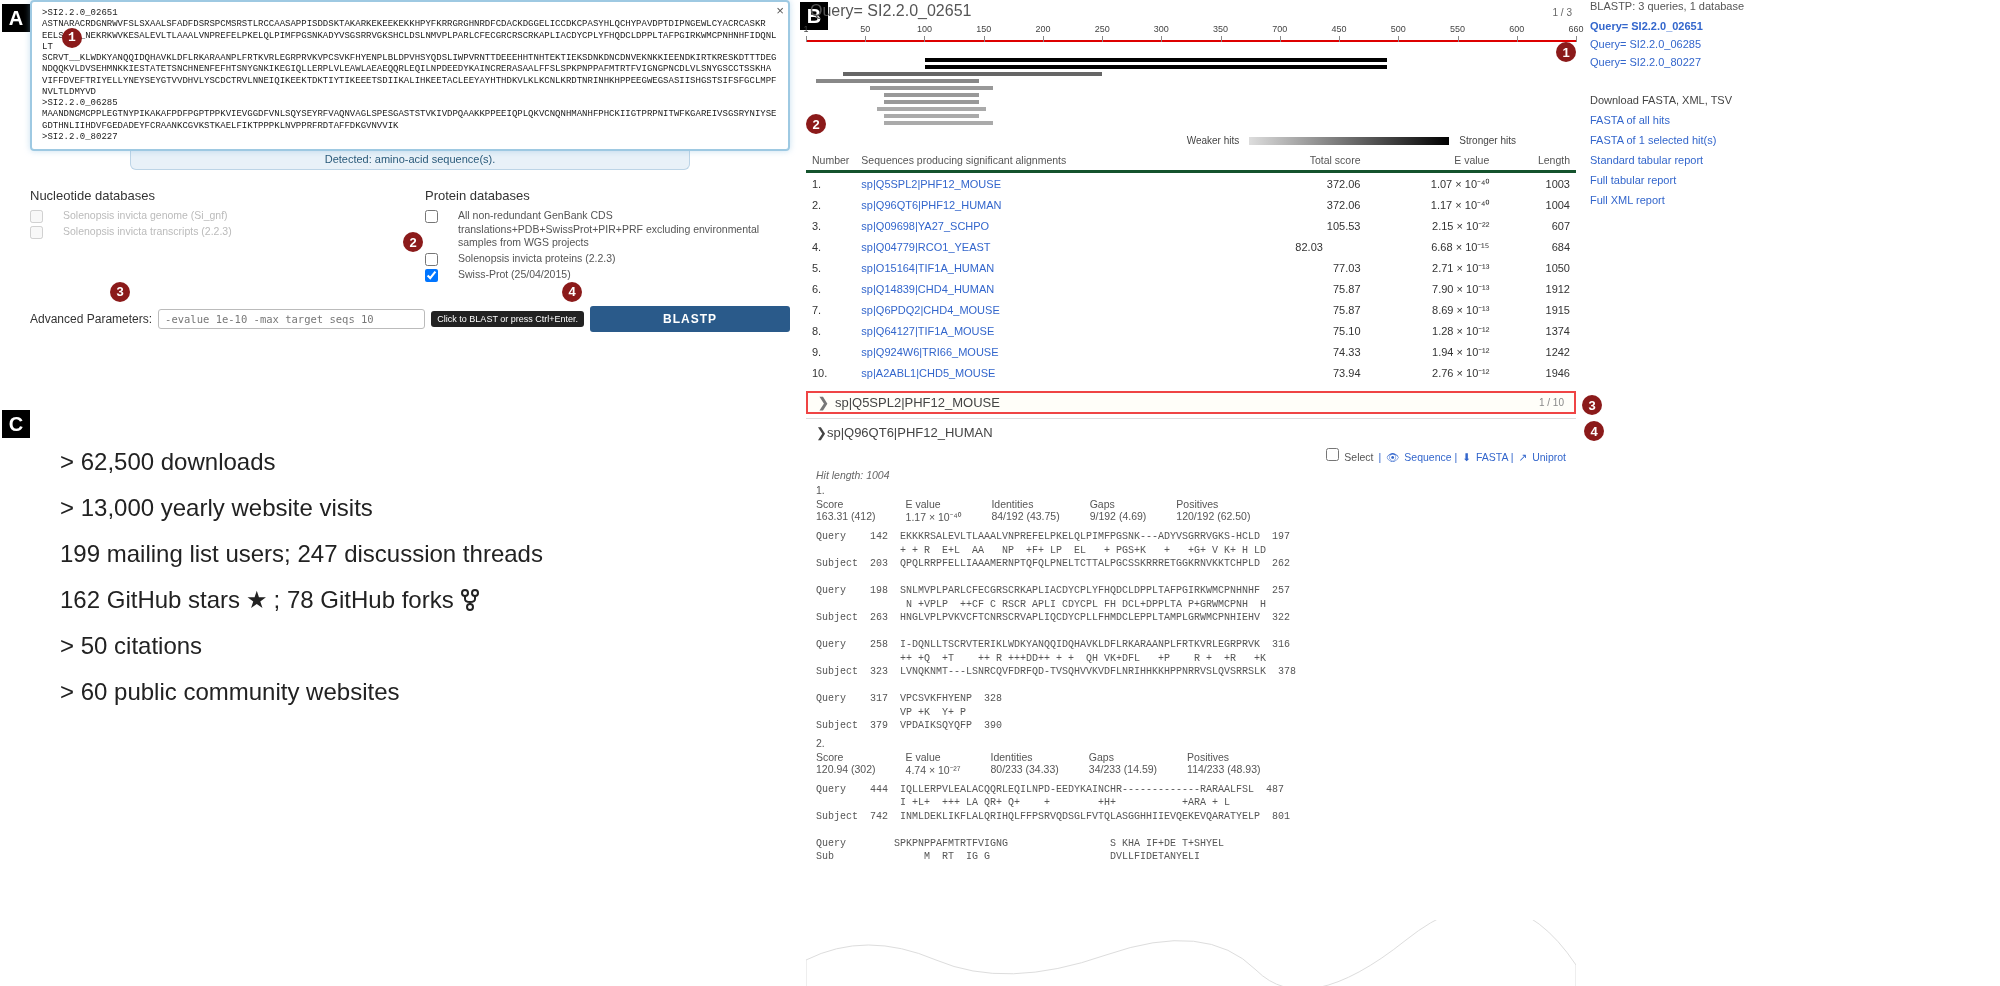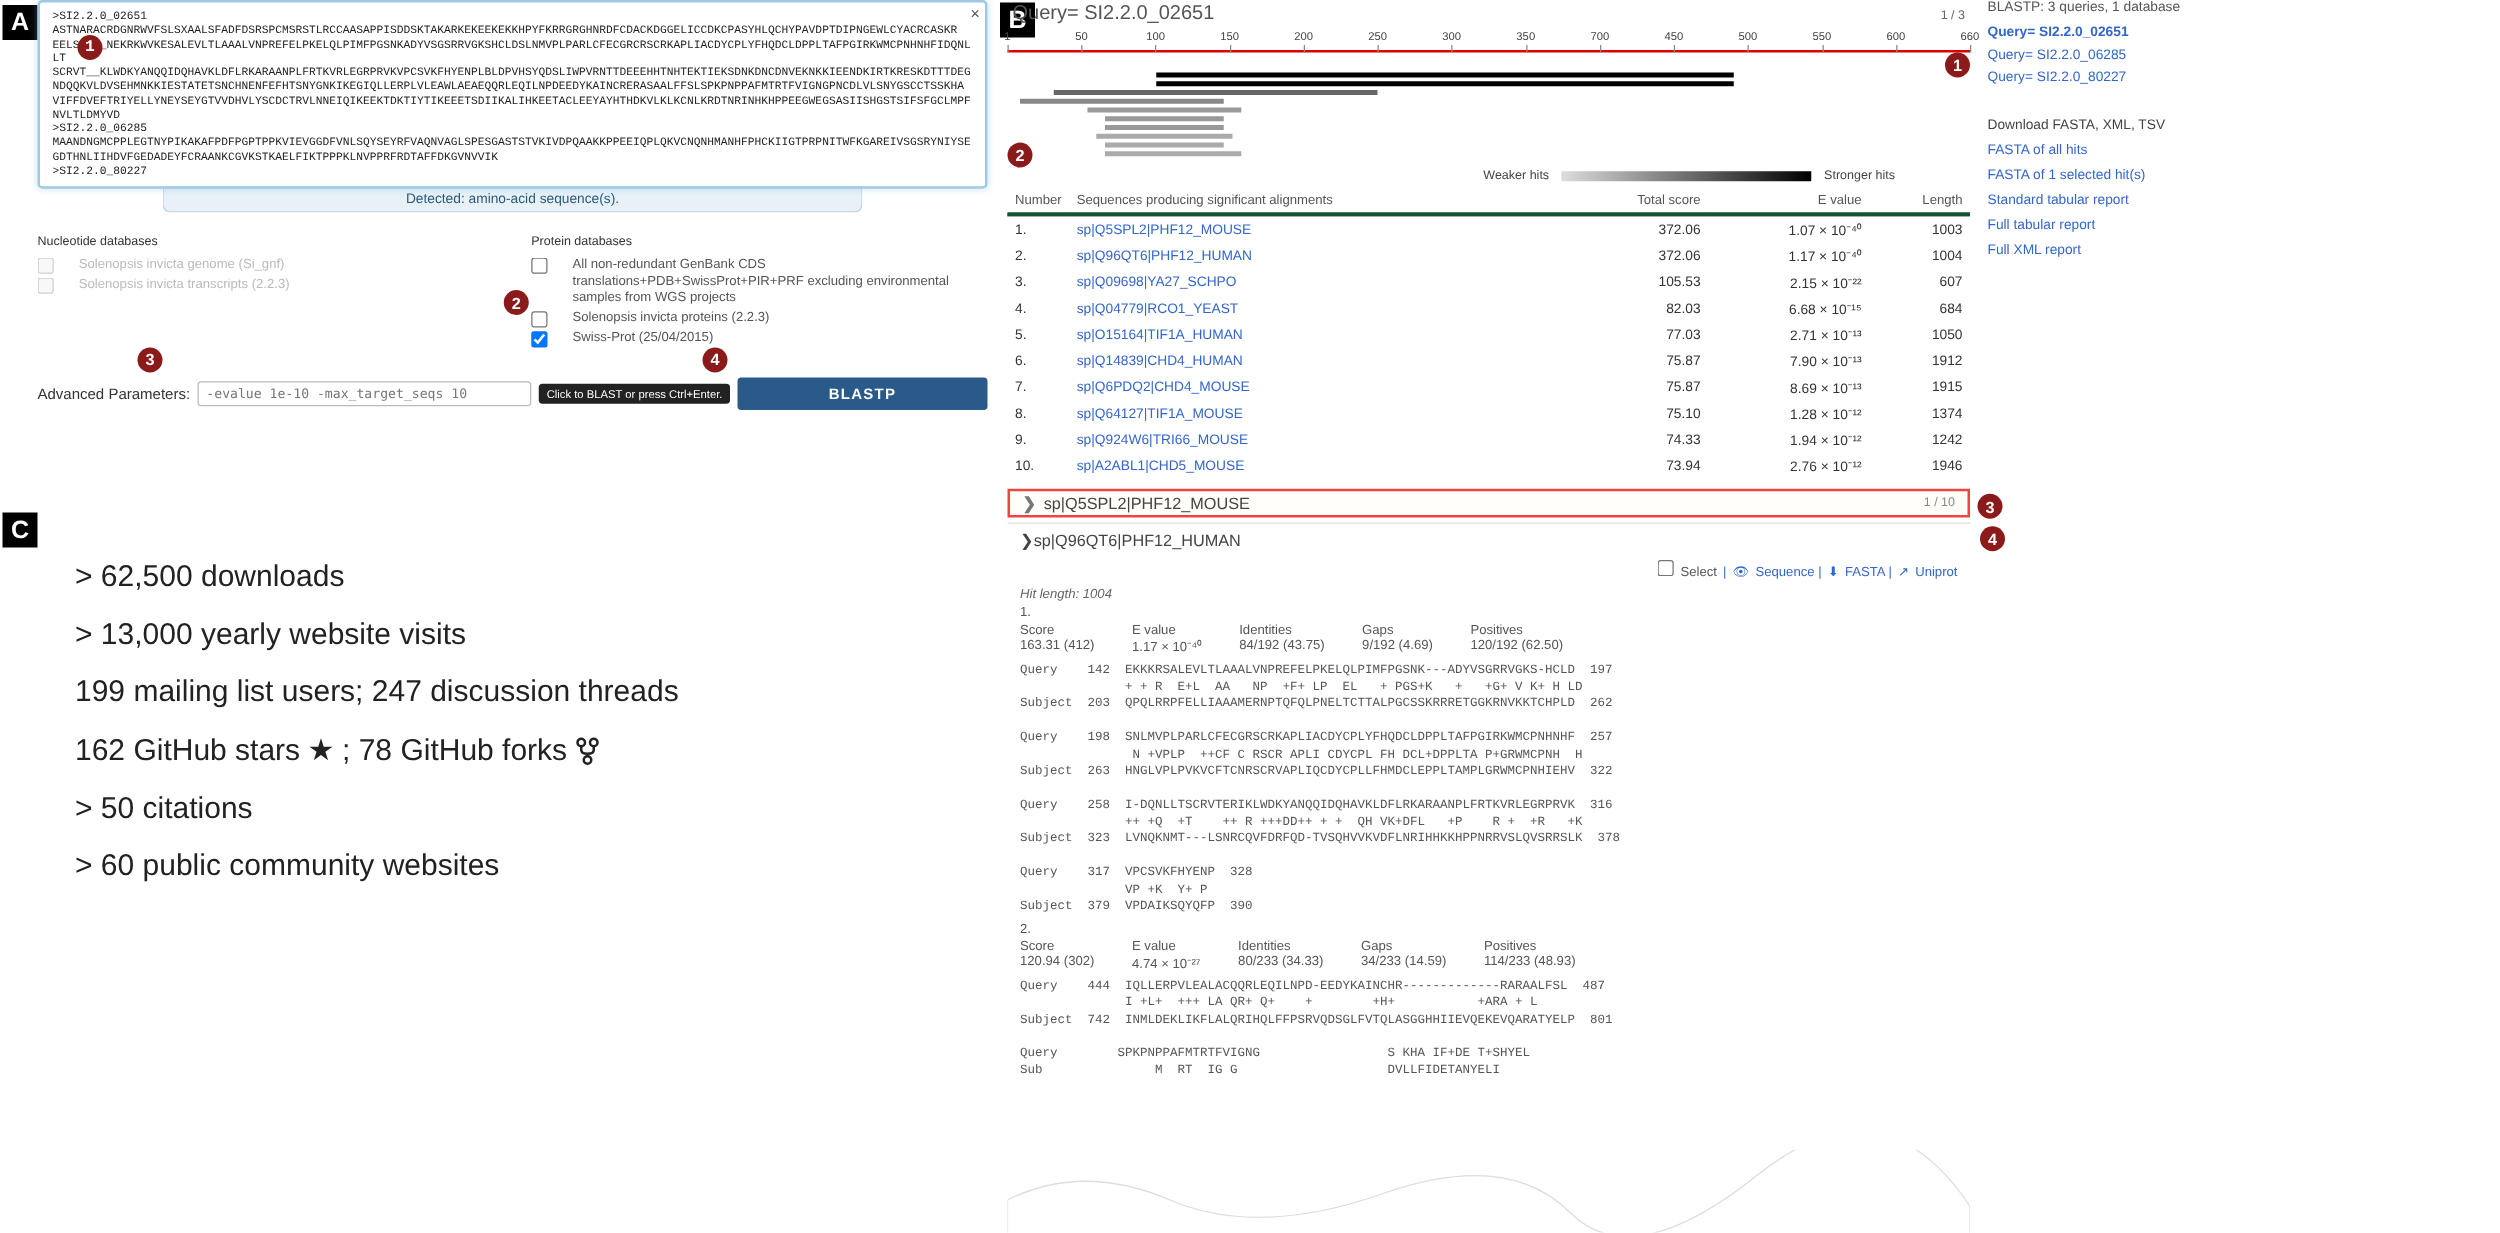--- a/index.html
+++ b/index.html
@@ -7,21 +7,21 @@
   .panel-label { position: absolute; width: 28px; height: 28px; background: #000; color: #fff; font-weight: bold; font-size: 20px; display: flex; align-items: center; justify-content: center; }
   .num-badge { width: 20px; height: 20px; border-radius: 50%; background: #8b1a1a; color: #fff; font-weight: bold; font-size: 13px; display: inline-flex; align-items: center; justify-content: center; position: absolute; z-index: 5; }
 
   
   #panelA { position: absolute; left: 30px; top: 0; width: 760px; }
   #seqbox { border: 2px solid #9ec9e2; border-radius: 4px; padding: 6px 10px; font-family: "Courier New", monospace; font-size: 9px; line-height: 1.25; word-break: break-all; position: relative; box-shadow: 0 0 6px rgba(120,180,220,.4); }
   #seqbox .close { position: absolute; right: 4px; top: 2px; font-size: 13px; cursor: pointer; color: #555; }
   #detected-bar { margin: -2px auto 0; width: 560px; background: #e8f1f8; color: #2a5a7a; font-size: 11px; text-align: center; padding: 4px 0; border: 1px solid #bcd4e6; border-top: none; border-radius: 0 0 6px 6px; }
   .db-cols { display: flex; margin-top: 18px; gap: 30px; }
   .db-col { flex: 1; }
-  .db-col h4 { font-size: 10px; font-weight: 500; color: #333; margin-bottom: 6px; }
+  .db-col h4 { font-size: 13px; font-weight: 500; color: #333; margin-bottom: 6px; }
   .db-item { display: flex; align-items: flex-start; gap: 20px; font-size: 10.5px; color: #555; margin: 2px 0; line-height: 1.3; }
   .db-item.disabled { color: #bbb; }
   .db-item input { margin-top: 1px; }
   .adv-row { display: flex; align-items: center; margin-top: 22px; gap: 6px; }
   .adv-row label { font-size: 12px; color: #333; }
   .adv-input { flex: 1; border: 1px solid #bbb; border-radius: 3px; padding: 3px 6px; font-size: 10.5px; color: #777; font-family: monospace; }
   .blast-hint { background: #222; color: #fff; font-size: 9px; padding: 3px 6px; border-radius: 3px; }
   .blast-btn { background: #2a5a8a; color: #fff; font-weight: bold; font-size: 12px; padding: 6px 60px; border: none; border-radius: 3px; letter-spacing: 1px; min-width: 200px; }
 
   
@@ -219,21 +219,21 @@
         <tr>
           <td>3.</td>
           <td><a>sp|Q09698|YA27_SCHPO</a></td>
           <td style="text-align:right">105.53</td>
           <td style="text-align:right">2.15 × 10⁻²²</td>
           <td style="text-align:right">607</td>
         </tr>
         <tr>
           <td>4.</td>
           <td><a>sp|Q04779|RCO1_YEAST</a></td>
-          <td style="text-align:right">82.03</td>
+          <td style="text-align:center">82.03</td>
           <td style="text-align:right">6.68 × 10⁻¹⁵</td>
           <td style="text-align:right">684</td>
         </tr>
         <tr>
           <td>5.</td>
           <td><a>sp|O15164|TIF1A_HUMAN</a></td>
           <td style="text-align:right">77.03</td>
           <td style="text-align:right">2.71 × 10⁻¹³</td>
           <td style="text-align:right">1050</td>
         </tr>

